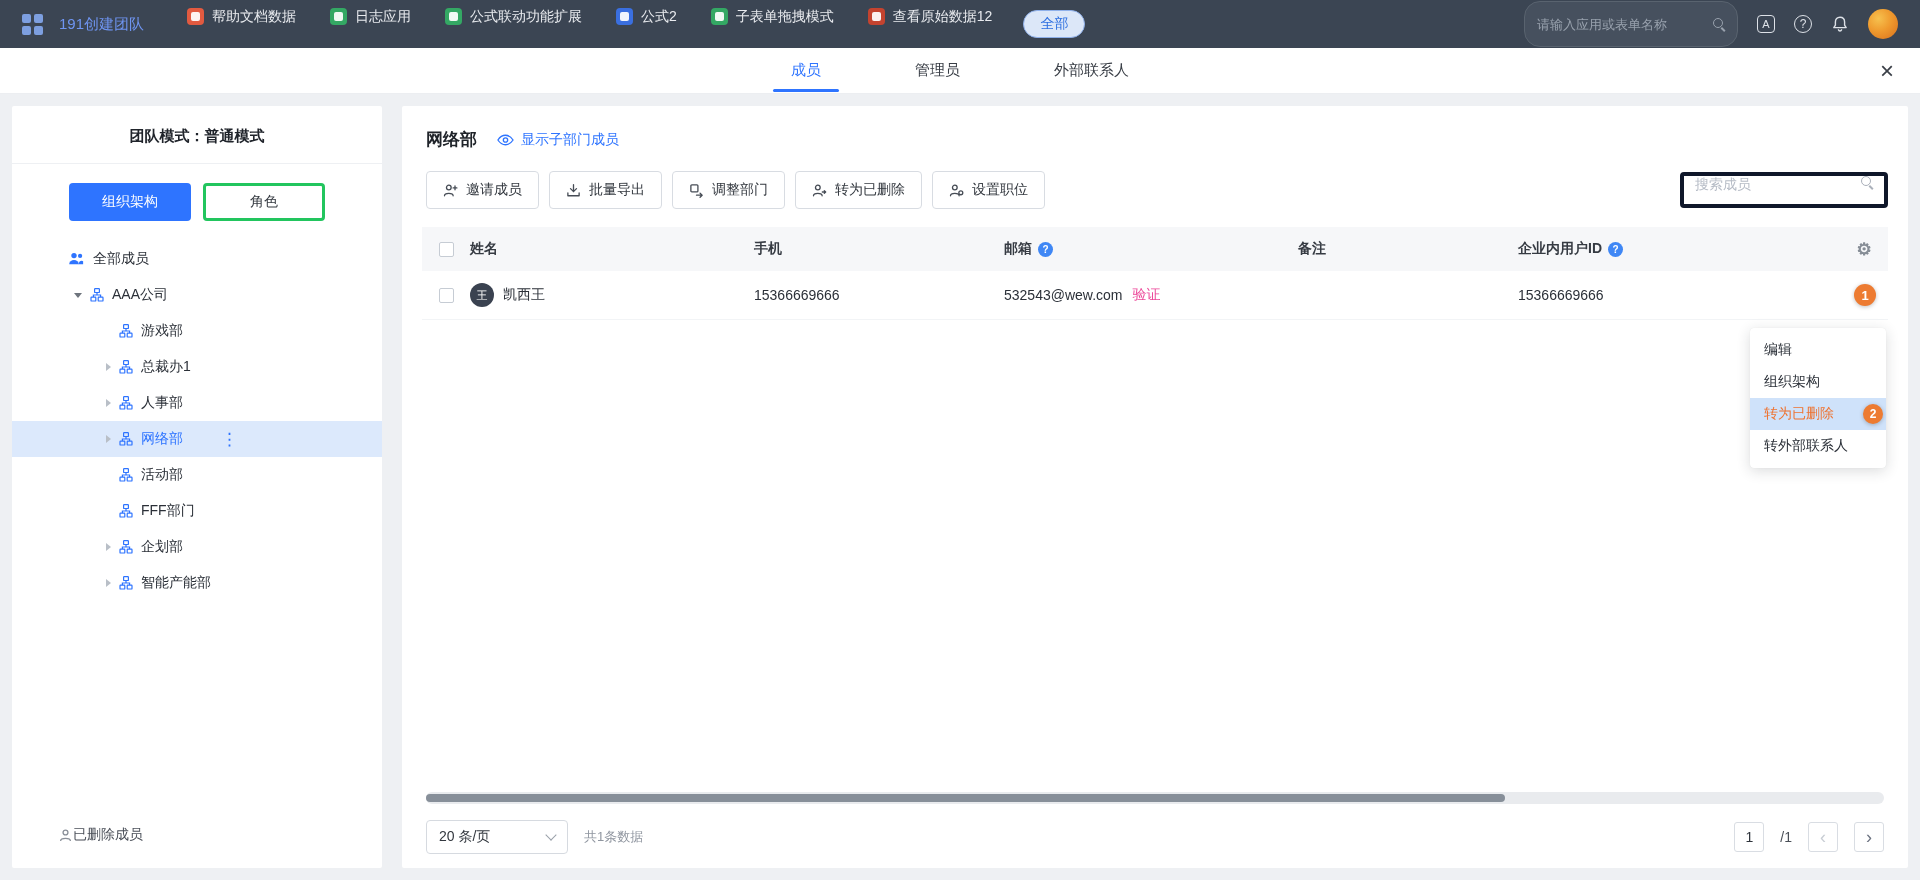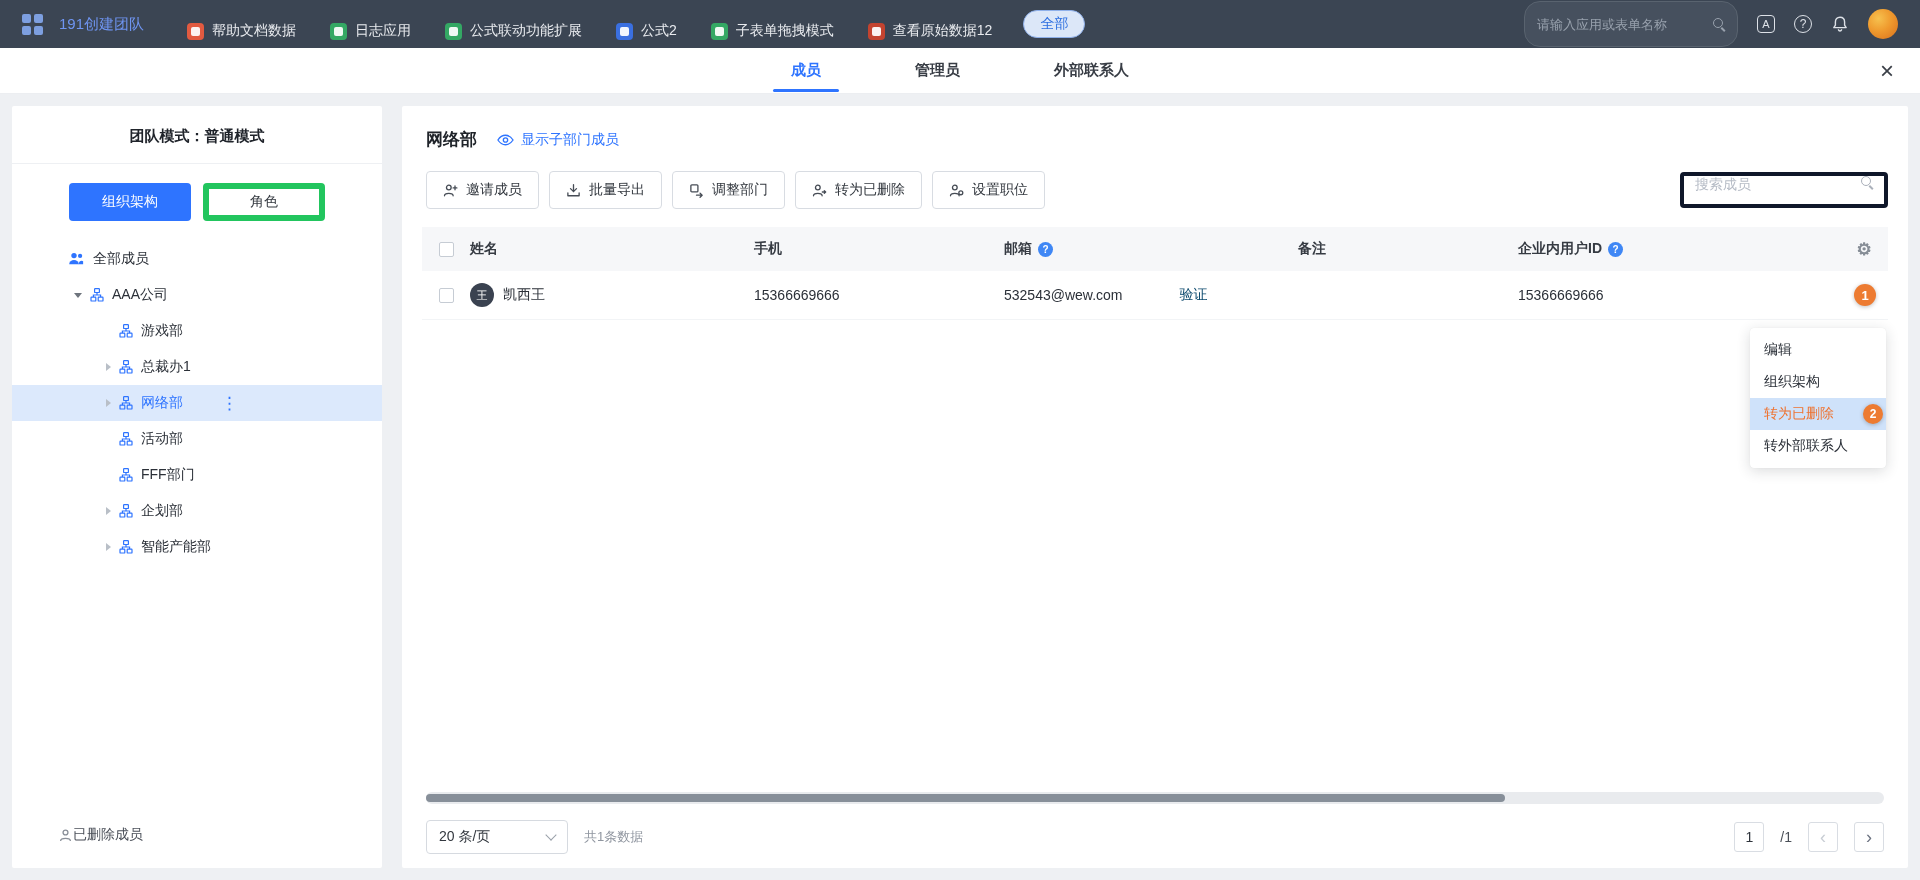--- a/index.html
+++ b/index.html
@@ -5,54 +5,54 @@
   * { box-sizing: border-box; margin: 0; padding: 0; }
   html,body { width:1920px; height:880px; overflow:hidden; }
   body { font-family:"Liberation Sans", sans-serif; background:#eef0f3; font-size:14px; color:#2b3038; }
 
   
   .topbar { height:48px; background:#3b4553; display:flex; align-items:center; justify-content:space-between; padding:0 22px; }
   .tb-left { display:flex; align-items:center; min-width:0; }
   .grid-icon { display:grid; grid-template-columns:9px 9px; grid-template-rows:9px 9px; gap:3px; cursor:pointer; margin-right:16px; }
   .grid-icon i { background:#7d9fe0; border-radius:2px; }
   .team-name { color:#6f95f2; font-size:15px; margin-right:26px; cursor:pointer; white-space:nowrap; }
-  .app-item { display:flex; align-items:flex-end; gap:8px; padding:0 17px; height:32px; color:#e9ebef; cursor:pointer; white-space:nowrap; }
+  .app-item { display:flex; align-items:flex-start; gap:8px; padding:0 17px; height:32px; color:#e9ebef; cursor:pointer; white-space:nowrap; }
   .app-ico { width:17px; height:17px; border-radius:4px; position:relative; flex:0 0 auto; }
   .app-ico::after { content:""; position:absolute; inset:4px; background:rgba(255,255,255,.93); border-radius:2px; }
   .all-pill { margin-left:14px; padding:4px 16px; border-radius:14px; background:#dce7f8; border:1px solid #8fb0ea; color:#2e6fe0; cursor:pointer; white-space:nowrap; }
   .tb-right { display:flex; align-items:center; gap:19px; }
   .tb-search { width:214px; height:46px; background:#46505e; border:1px solid #59636f; border-radius:16px; display:flex; align-items:center; padding:0 12px; color:#98a1ad; }
   .tb-search input { flex:1; background:transparent; border:none; outline:none; color:#dfe3e9; font-size:13px; font-family:inherit; min-width:0; }
   .tb-search input::placeholder { color:#98a1ad; }
   .mag { position:relative; width:12px; height:12px; display:inline-block; flex:0 0 auto; }
   .mag::before { content:""; position:absolute; left:0; top:0; width:8px; height:8px; border:1.5px solid currentColor; border-radius:50%; }
   .mag::after { content:""; position:absolute; left:9px; top:9px; width:5px; height:1.5px; background:currentColor; transform:rotate(45deg); transform-origin:0 0; }
   .tb-ic { color:#dde1e7; display:inline-flex; align-items:center; justify-content:center; cursor:pointer; }
   .sq-ic { width:18px; height:18px; border:1.6px solid #dde1e7; border-radius:4px; font-size:11px; display:inline-flex; align-items:center; justify-content:center; }
   .circ-ic { width:18px; height:18px; border:1.6px solid #dde1e7; border-radius:50%; font-size:12px; display:inline-flex; align-items:center; justify-content:center; }
   .avatar { width:30px; height:30px; border-radius:50%; background:radial-gradient(circle at 35% 32%, #f6c14f 0%, #ef9a2e 45%, #d96f1c 100%); cursor:pointer; }
 
   
   .subbar { height:46px; background:#fff; border-bottom:1px solid #eceef1; position:relative; display:flex; align-items:center; justify-content:center; }
-  .tabs { display:flex; gap:90px;font-weight:bold; }
+  .tabs { display:flex; gap:90px; }
   .tab { font-size:15px; color:#383d45; padding:12px 2px; position:relative; cursor:pointer; }
   .tab.active { color:#2e74ff; }
   .tab.active::after { content:""; position:absolute; left:-16px; right:-16px; bottom:0; height:3px; background:#2e74ff; border-radius:2px; }
   .close-x { position:absolute; right:26px; top:50%; transform:translateY(-50%); font-size:24px; color:#3a3f47; cursor:pointer; line-height:1; }
 
   
   .content { display:flex; gap:20px; padding:12px 12px 0 12px; height:774px; }
 
   
   .sidebar { width:370px; background:#fff; border-radius:2px; display:flex; flex-direction:column; overflow:hidden; }
   .mode { text-align:center; font-weight:bold; font-size:15px; padding:21px 0 17px; color:#20242b; }
   .divider { height:1px; background:#eef0f3; }
   .seg { display:flex; justify-content:center; gap:12px; margin:19px 0 12px; }
   .btn-primary { width:122px; height:38px; border:none; border-radius:4px; background:#2e74ff; color:#fff; font-size:14px; font-family:inherit; cursor:pointer; }
-  .btn-plain { width:122px; height:38px; border:6px solid #22c55e; border-radius:4px; background:#fff; color:#33383f; font-size:14px; font-family:inherit; cursor:pointer; }
+  .btn-plain { width:122px; height:38px; border:3px solid #22c55e; border-radius:4px; background:#fff; color:#33383f; font-size:14px; font-family:inherit; cursor:pointer; }
   .tree { flex:1; overflow:hidden; margin-top:8px; }
   .trow { height:36px; display:flex; align-items:center; cursor:pointer; color:#2b3038; }
   .trow.members { padding-left:56px; gap:9px; }
   .trow.company { padding-left:62px; gap:8px; }
   .trow.dept { padding-left:94px; gap:8px; }
   .trow.dept.sel { background:#dce9fc; color:#2e74ff; }
   .caret-right { width:0; height:0; border-top:4.5px solid transparent; border-bottom:4.5px solid transparent; border-left:5.5px solid #b9bfc7; flex:0 0 auto; }
   .noarrow .caret-right { visibility:hidden; }
   .caret-down { width:0; height:0; border-left:4.5px solid transparent; border-right:4.5px solid transparent; border-top:5.5px solid #6e747d; flex:0 0 auto; }
   .dots { margin-left:30px; color:#2e74ff; font-size:17px; line-height:1; }
@@ -73,21 +73,21 @@
   .tgrid { display:grid; grid-template-columns:48px 284px 250px 294px 220px 1fr 48px; align-items:center; }
   .thead { margin-top:18px; height:44px; background:#f6f7f9; color:#363b43; font-weight:bold; }
   .thead .hcell { display:flex; align-items:center; gap:6px; }
   .qmark { width:15px; height:15px; border-radius:50%; background:#3f87f5; color:#fff; font-size:10px; font-weight:bold; display:inline-flex; align-items:center; justify-content:center; cursor:pointer; }
   .gear { color:#868d96; font-size:17px; justify-self:center; cursor:pointer; }
   .drow { height:49px; border-bottom:1px solid #f2f4f6; }
   .checkbox { width:15px; height:15px; border:1px solid #c6ccd4; border-radius:2px; background:#fff; justify-self:center; cursor:pointer; }
   .namecell { display:flex; align-items:center; gap:9px; }
   .row-avatar { width:24px; height:24px; border-radius:50%; background:#3a4250; color:#fff; font-size:11px; display:inline-flex; align-items:center; justify-content:center; flex:0 0 auto; }
   .emailcell { display:flex; align-items:center; gap:10px; }
-  .verify { color:#0c4a6e; cursor:pointer;margin-left:47px; }
+  .verify { color:#ec4899; cursor:pointer; }
   .lastcell { position:relative; height:100%; }
   .marker { width:22px; height:22px; border-radius:50%; background:#ed7b31; color:#fff; font-size:13px; font-weight:bold; display:flex; align-items:center; justify-content:center; box-shadow:0 1px 4px rgba(0,0,0,.25); }
   .row-marker { position:absolute; right:12px; top:50%; transform:translateY(-50%); }
   .fill { flex:1; }
 
   .hscroll { height:12px; margin:0 4px 8px 4px; background:#e9ebee; border-radius:6px; position:relative; }
   .hthumb { position:absolute; left:0; top:2px; height:8px; width:74%; background:#878f99; border-radius:4px; cursor:pointer; }
 
   .pager { height:56px; display:flex; align-items:center; gap:16px; padding:0 4px 6px 4px; }
   .pagesize { min-width:142px; height:34px; border:1px solid #d6dae0; border-radius:4px; display:flex; align-items:center; justify-content:space-between; padding:0 12px; color:#33383f; cursor:pointer; }
@@ -221,20 +221,30 @@
       </div>
       <div class="trow dept">
         <span class="caret-right"></span>
         <svg viewBox="0 0 14 14" width="14" height="14" fill="none" stroke="#2e74ff" stroke-width="1.2">
             <rect x="4.6" y="0.7" width="4.8" height="3.8" rx="0.6"></rect>
             <path d="M7 4.5 V7 M3.4 9 V7 h7.2 v2"></path>
             <rect x="1" y="9.2" width="4.8" height="3.8" rx="0.6"></rect>
             <rect x="8.2" y="9.2" width="4.8" height="3.8" rx="0.6"></rect>
           </svg>
         <span>总裁办1</span>
+      </div>
+      <div class="trow dept">
+        <span class="caret-right"></span>
+        <svg viewBox="0 0 14 14" width="14" height="14" fill="none" stroke="#2e74ff" stroke-width="1.2">
+            <rect x="4.6" y="0.7" width="4.8" height="3.8" rx="0.6"></rect>
+            <path d="M7 4.5 V7 M3.4 9 V7 h7.2 v2"></path>
+            <rect x="1" y="9.2" width="4.8" height="3.8" rx="0.6"></rect>
+            <rect x="8.2" y="9.2" width="4.8" height="3.8" rx="0.6"></rect>
+          </svg>
+        <span>人事部</span>
       </div>
       <div class="trow dept sel">
         <span class="caret-right"></span>
         <svg viewBox="0 0 14 14" width="14" height="14" fill="none" stroke="#2e74ff" stroke-width="1.2">
             <rect x="4.6" y="0.7" width="4.8" height="3.8" rx="0.6"></rect>
             <path d="M7 4.5 V7 M3.4 9 V7 h7.2 v2"></path>
             <rect x="1" y="9.2" width="4.8" height="3.8" rx="0.6"></rect>
             <rect x="8.2" y="9.2" width="4.8" height="3.8" rx="0.6"></rect>
           </svg>
         <span>网络部</span>

